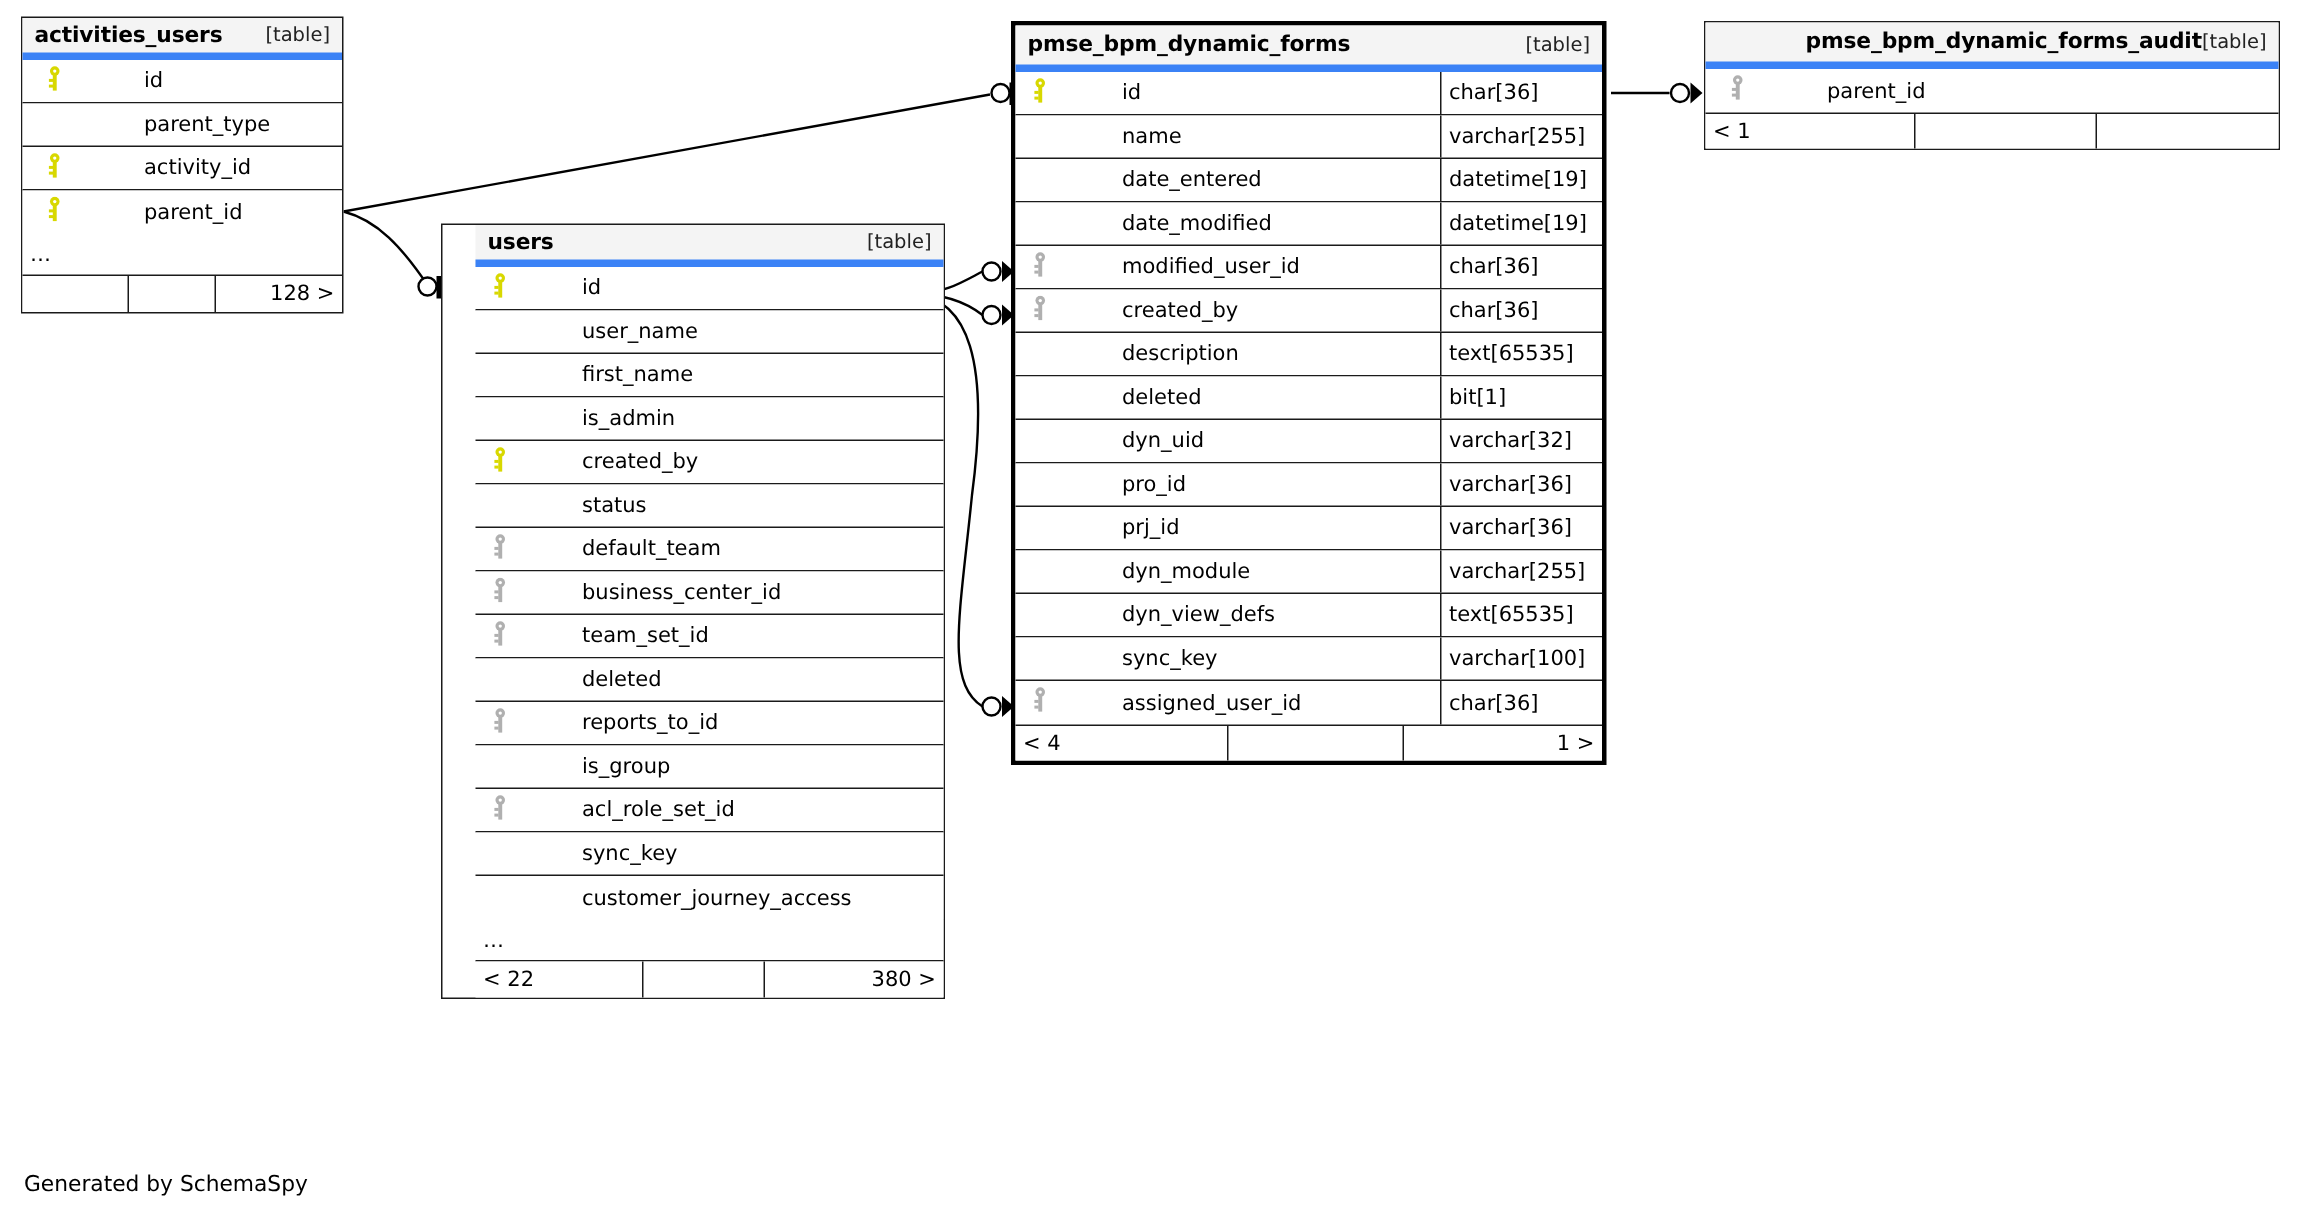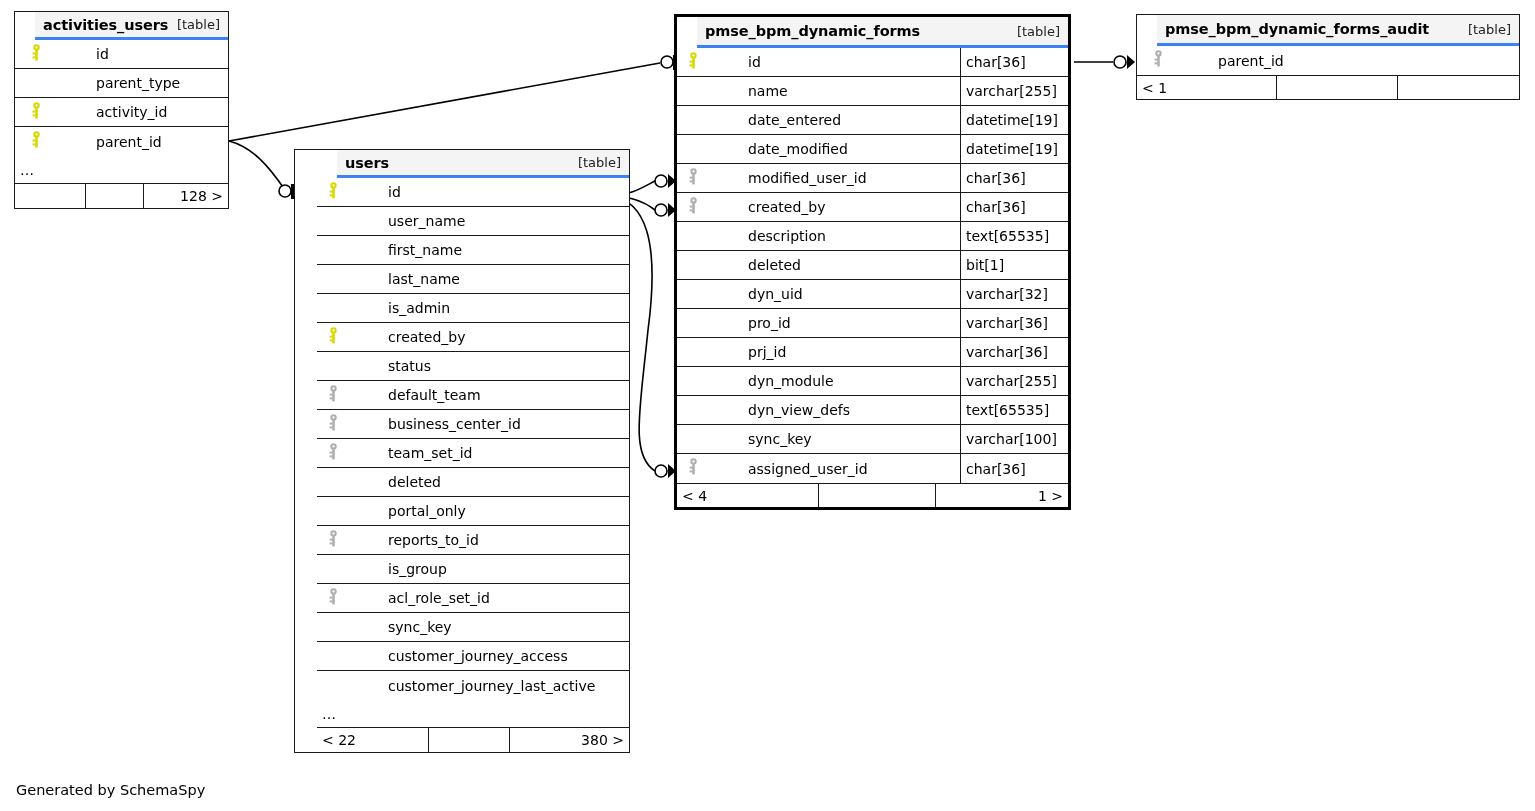--- a/index.html
+++ b/index.html
@@ -33,28 +33,27 @@
     background: #ffffff;
     border: 1px solid #1a1a1a;
     box-sizing: border-box;
     z-index: 10;
   }
   .table-box.main {
     border: 3px solid #000000;
   }
   .thead {
     background: #f4f4f4;
-    border-bottom: 3px solid #3b82f6;
+    border-bottom: 5px solid #3b82f6;
     box-sizing: border-box;
     display: flex;
     align-items: center;
     justify-content: space-between;
     padding: 0 8px;
     height: 28px;
-    margin-left: 20px;
   }
   .tname {
     font-weight: bold;
     font-size: 14.5px;
     color: #000;
     letter-spacing: -0.1px;
     white-space: nowrap;
   }
   .ttag {
     font-size: 13px;
@@ -275,26 +274,20 @@
         </div>
         <div class="row">
           <div class="col-name">
             <span class="keyslot"></span>
             <span class="cname">first_name</span>
           </div>
         </div>
         <div class="row">
           <div class="col-name">
             <span class="keyslot"></span>
-            <span class="cname">last_name</span>
-          </div>
-        </div>
-        <div class="row">
-          <div class="col-name">
-            <span class="keyslot"></span>
             <span class="cname">is_admin</span>
           </div>
         </div>
         <div class="row">
           <div class="col-name">
             <span class="keyslot">
               <span class="keyicon"><svg width="11" height="17" viewBox="0 0 11 17">
                   <circle cx="5.5" cy="3.4" r="3.2" fill="#d8d800"></circle>
                   <circle cx="5.5" cy="3.4" r="1.1" fill="#ffffff"></circle>
                   <rect x="4.2" y="5.2" width="2.6" height="11.2" fill="#d8d800"></rect>
@@ -354,26 +347,20 @@
           </div>
         </div>
         <div class="row">
           <div class="col-name">
             <span class="keyslot"></span>
             <span class="cname">deleted</span>
           </div>
         </div>
         <div class="row">
           <div class="col-name">
-            <span class="keyslot"></span>
-            <span class="cname">portal_only</span>
-          </div>
-        </div>
-        <div class="row">
-          <div class="col-name">
             <span class="keyslot">
               <span class="keyicon"><svg width="11" height="17" viewBox="0 0 11 17">
                   <circle cx="5.5" cy="3.4" r="3.2" fill="#b0b0b0"></circle>
                   <circle cx="5.5" cy="3.4" r="1.1" fill="#ffffff"></circle>
                   <rect x="4.2" y="5.2" width="2.6" height="11.2" fill="#b0b0b0"></rect>
                   <rect x="1.6" y="8.6" width="2.8" height="2" fill="#b0b0b0"></rect>
                   <rect x="1.6" y="12.4" width="2.8" height="2" fill="#b0b0b0"></rect>
                 </svg></span>
             </span>
             <span class="cname">reports_to_id</span>
@@ -402,26 +389,20 @@
         <div class="row">
           <div class="col-name">
             <span class="keyslot"></span>
             <span class="cname">sync_key</span>
           </div>
         </div>
         <div class="row">
           <div class="col-name">
             <span class="keyslot"></span>
             <span class="cname">customer_journey_access</span>
-          </div>
-        </div>
-        <div class="row">
-          <div class="col-name">
-            <span class="keyslot"></span>
-            <span class="cname">customer_journey_last_active</span>
           </div>
         </div>
       </div>
     <div class="ellipsis-row">…</div>
     <div class="footer-row">
       <div class="fcell left" style="width:35.5%">&lt; 22</div>
       <div class="fcell left" style="width:26%"></div>
       <div class="fcell right" style="width:38.5%">380 &gt;</div>
     </div>
   </div>
@@ -571,21 +552,21 @@
         </div>
       </div>
     <div class="footer-row" style="border-top:1px solid #1a1a1a;">
       <div class="fcell left" style="width:36%">&lt; 4</div>
       <div class="fcell left" style="width:30%"></div>
       <div class="fcell right" style="width:34%">1 &gt;</div>
     </div>
   </div>
 
   <div class="table-box" id="tbl-pmse_bpm_dynamic_forms_audit" style="left:1136px; top:14px; width:384px;">
-    <div class="thead" style="height:31px;">
+    <div class="thead" style="height:31px;justify-content:flex-end;">
       <span class="tname">pmse_bpm_dynamic_forms_audit</span>
       <span class="ttag">[table]</span>
     </div>
     <div class="rows">
         <div class="row">
           <div class="col-name">
             <span class="keyslot wide">
               <span class="keyicon"><svg width="11" height="17" viewBox="0 0 11 17">
                   <circle cx="5.5" cy="3.4" r="3.2" fill="#b0b0b0"></circle>
                   <circle cx="5.5" cy="3.4" r="1.1" fill="#ffffff"></circle>

